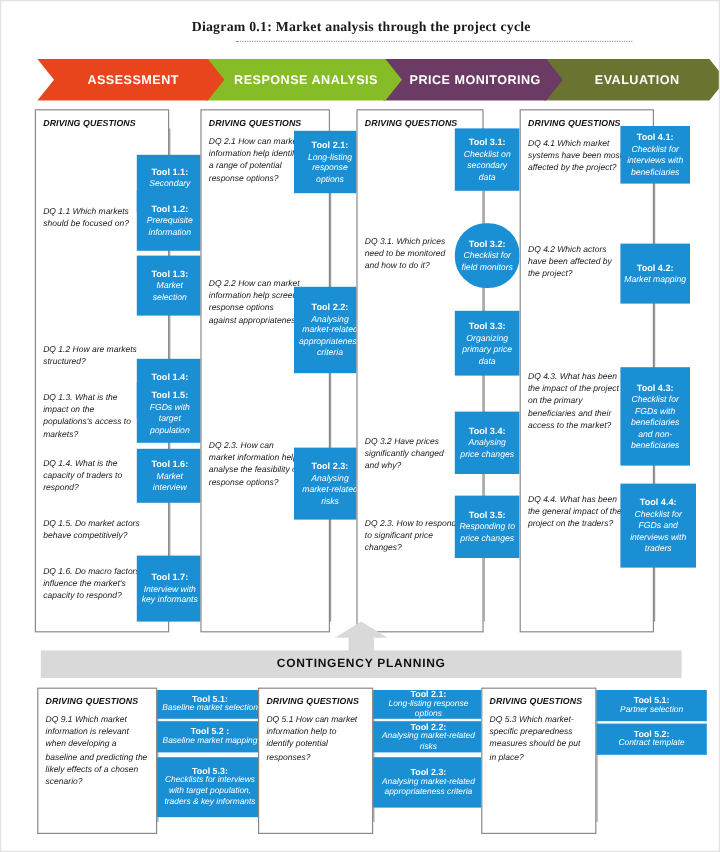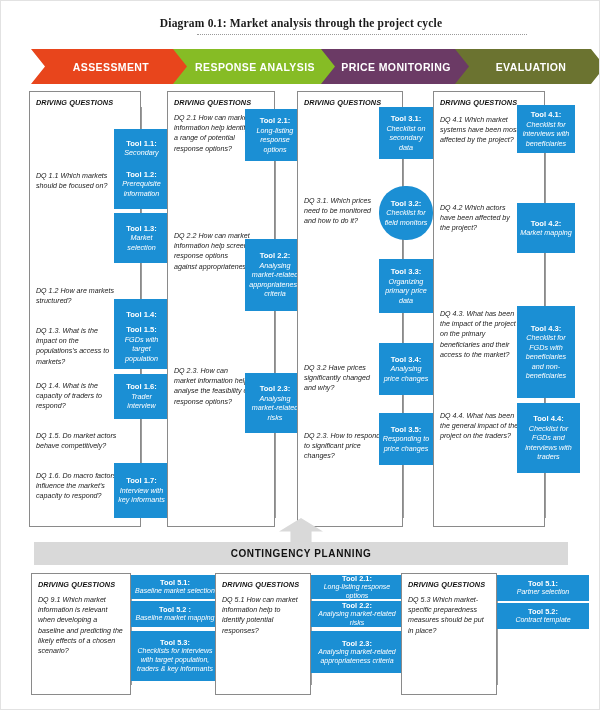--- a/index.html
+++ b/index.html
@@ -158,21 +158,21 @@
         <div class="tool" style="left: 85px; top: 175px; width: 55px; height: 50px; background: rgb(27, 143, 212); margin-top: 33px;">
           <div class="t-title">Tool 1.4:</div>
           <div class="t-desc">Market mapping</div>
         </div>
         <div class="tool" style="left: 85px; top: 228px; width: 55px; height: 50px; background: rgb(27, 143, 212);">
           <div class="t-title">Tool 1.5:</div>
           <div class="t-desc">FGDs with target population</div>
         </div>
         <div class="tool" style="left: 85px; top: 283px; width: 55px; height: 45px; background: rgb(27, 143, 212);">
           <div class="t-title">Tool 1.6:</div>
-          <div class="t-desc">Trader interview</div>
+          <div class="t-desc">Market interview</div>
         </div>
         <div class="tool" style="left: 85px; top: 372px; width: 55px; height: 55px; background: rgb(27, 143, 212);">
           <div class="t-title">Tool 1.7:</div>
           <div class="t-desc">Interview with key informants</div>
         </div>
       </div>
       <div class="col" style="left: 166px; width: 138px; height: 436px;">
         <div class="panel" style="width: 108px; height: 436px;"></div>
         <div class="panel-head">DRIVING QUESTIONS</div>
         <div class="dq" style="left: 7px; top: 22px; width: 76px;">DQ 2.1 How can market information help identify a range of potential response options?</div>
@@ -229,21 +229,21 @@
         <div class="dq" style="left: 7px; top: 320px; width: 80px;">DQ 4.4. What has been the general impact of the project on the traders?</div>
         <div class="spine" style="left: 112px; top: 14px; height: 413px;"></div>
         <div class="tool" style="left: 84px; top: 14px; width: 58px; height: 48px; background: rgb(27, 143, 212);">
           <div class="t-title">Tool 4.1:</div>
           <div class="t-desc">Checklist for interviews with beneficiaries</div>
         </div>
         <div class="tool" style="left: 84px; top: 112px; width: 58px; height: 50px; background: rgb(27, 143, 212);">
           <div class="t-title">Tool 4.2:</div>
           <div class="t-desc">Market mapping</div>
         </div>
-        <div class="tool" style="left: 84px; top: 215px; width: 58px; height: 92px; background: rgb(27, 143, 212);">
+        <div class="tool" style="left: 84px; top: 215px; width: 58px; height: 82px; background: rgb(27, 143, 212);">
           <div class="t-title">Tool 4.3:</div>
           <div class="t-desc">Checklist for FGDs with beneficiaries and non-beneficiaries</div>
         </div>
         <div class="tool" style="left: 84px; top: 312px; width: 63px; height: 70px; background: rgb(27, 143, 212);">
           <div class="t-title">Tool 4.4:</div>
           <div class="t-desc">Checklist for FGDs and interviews with traders</div>
         </div>
       </div>
     </div>
 

